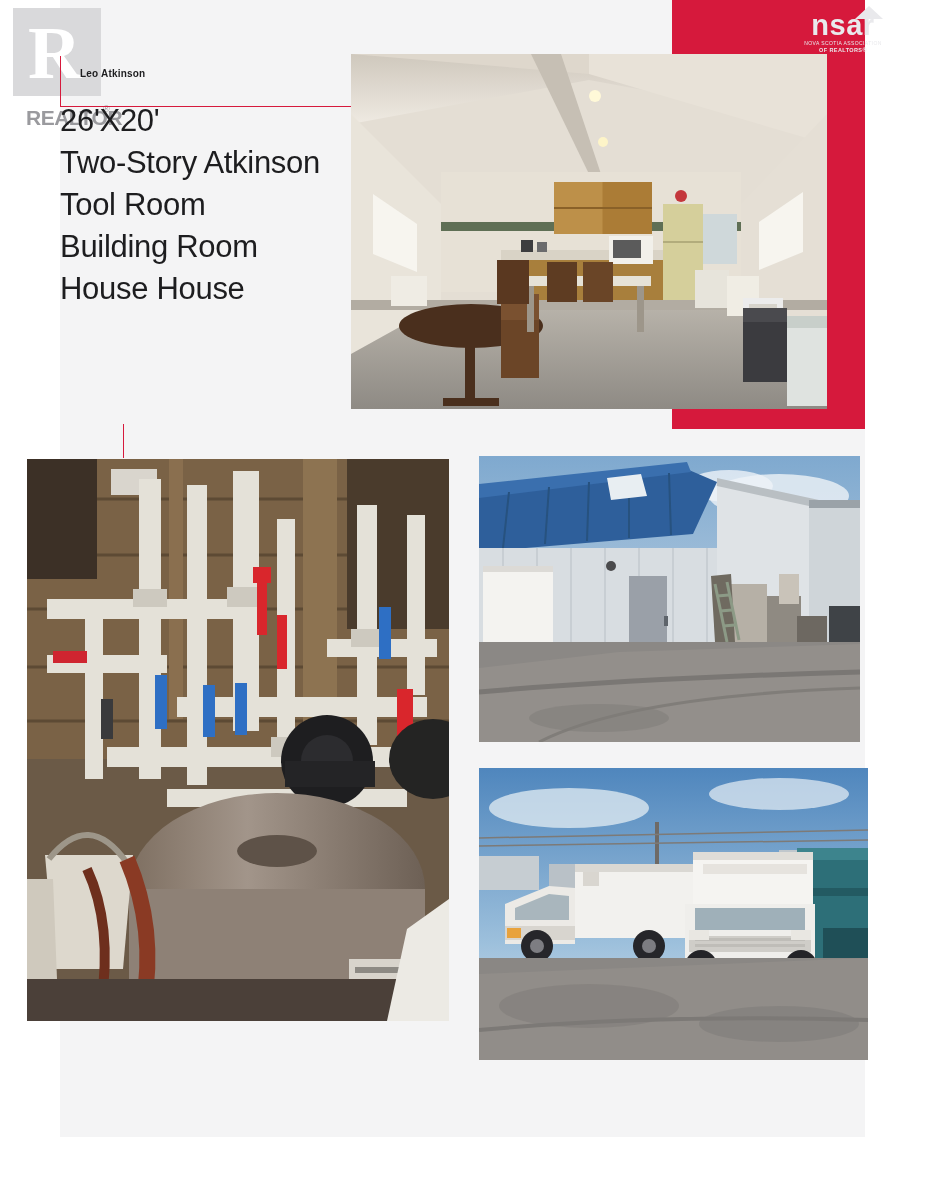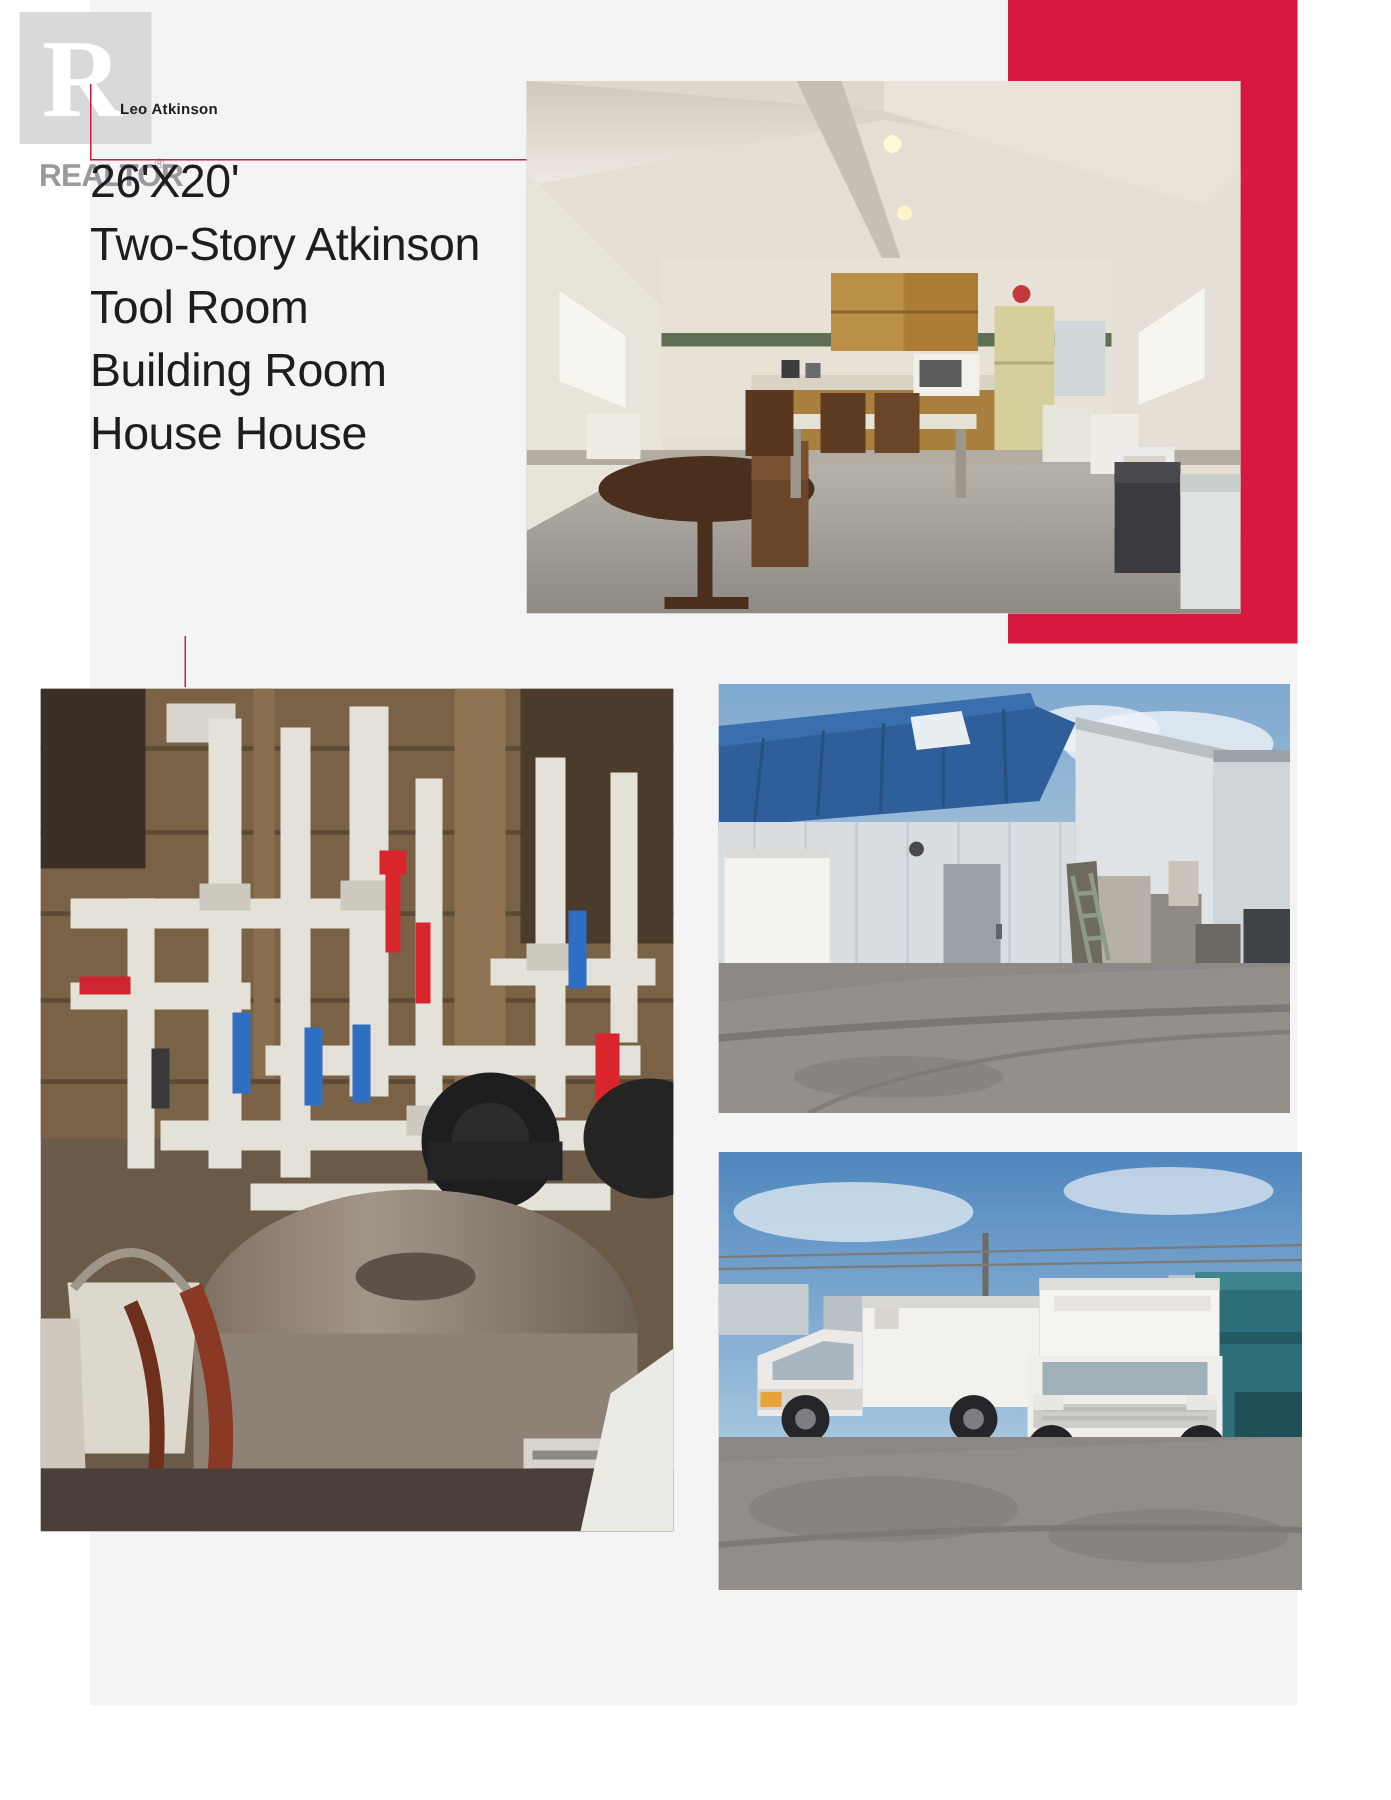--- a/index.html
+++ b/index.html
@@ -193,20 +193,28 @@
   <div class="grey-panel"></div>
   <div class="red-panel"></div>
 
   <div class="realtor-logo">
     <div class="block"></div>
     <div class="r-letter">R</div>
     <div class="word">REALTOR</div>
     <div class="reg">®</div>
   </div>
 
+  <div class="nsar-logo">
+    <div class="nsar-word">
+      <span>nsar</span>
+      <span class="roof"></span>
+    </div>
+    <div class="sub1">NOVA SCOTIA ASSOCIATION</div>
+    <div class="sub2">OF REALTORS®</div>
+  </div>
 
   <div class="rule-vertical"></div>
   <div class="agent-name">Leo Atkinson</div>
   <div class="rule-horizontal"></div>
   <div class="rule-tick"></div>
 
   <div class="headline">
     <span class="line">26'X20'</span>
     <span class="line">Two-Story Atkinson</span>
     <span class="line">Tool Room</span>

